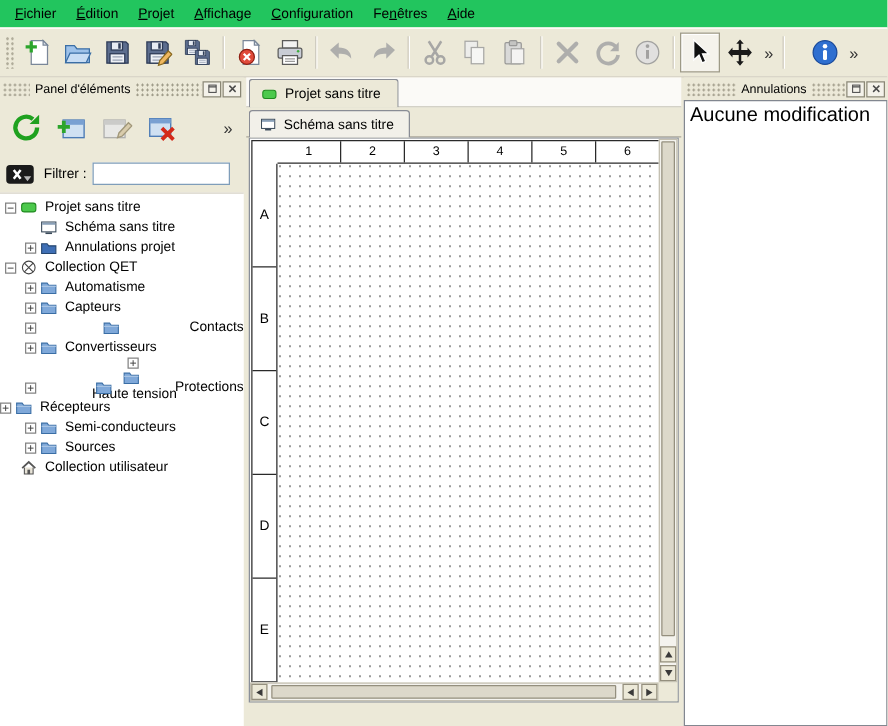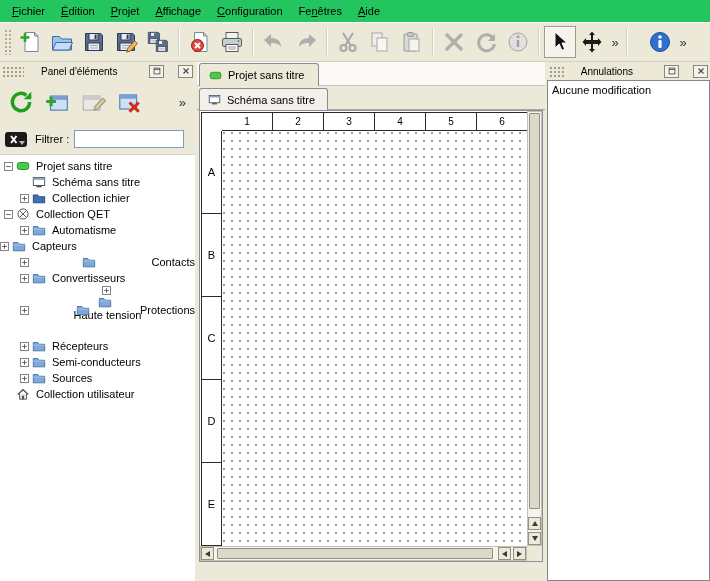--- a/index.html
+++ b/index.html
@@ -21,21 +21,21 @@
   .tb-btn.active{border:1px solid #9e9a87;background:#f5f3ec;box-shadow:inset 1px 1px 0 #fff}
   .tb-btn.disabled{opacity:.9}
   .tb-overflow{width:14px;height:28px;display:flex;align-items:center;justify-content:center;font-size:13px;color:#333;flex:none}
   .tb-sep{width:2px;height:26px;margin:0 4px;border-left:1px solid #cfccc0;border-right:1px solid #fff;flex:none}
   .tb-gap{width:12px;flex:none}
 
   
   .dock{position:absolute;top:62px;bottom:0;background:#ece9d8}
   #left-dock{left:0;width:195px;display:flex;flex-direction:column}
   #right-dock{left:547px;width:163px}
-  .dock-header{height:18px;display:flex;align-items:center;gap:14px;padding:1px 2px;flex:none}
+  .dock-header{height:18px;display:flex;align-items:center;gap:1px;padding:1px 2px;flex:none}
   .grip{height:11px;background-image:radial-gradient(circle,#a09c8a .9px,transparent 1.05px);background-size:4px 4px}
   .dock-title{font-size:10px;white-space:nowrap;padding:0 3px}
   .dock-btn{width:15px;height:13px;border:1px solid #8a8775;background:#f4f2ea;display:flex;align-items:center;justify-content:center;flex:none}
   .dock-btn svg{width:10px;height:10px;display:block}
 
   
   #panel-toolbar{height:44px;display:flex;align-items:center;gap:2px;padding:2px 4px;flex:none}
   .pt-btn{width:34px;height:34px;display:flex;align-items:center;justify-content:center;flex:none}
   .pt-btn svg{width:26px;height:26px;display:block}
   .pt-btn.disabled{opacity:.9}
@@ -81,21 +81,21 @@
   #vs-down{left:0;bottom:0}
   #hs-left{left:0;top:0}
   #hs-left2{right:15px;top:0}
   #hs-right{right:0;top:0}
   .tri-up{width:0;height:0;border-left:3.5px solid transparent;border-right:3.5px solid transparent;border-bottom:5px solid #3a3a3a}
   .tri-down{width:0;height:0;border-left:3.5px solid transparent;border-right:3.5px solid transparent;border-top:5px solid #3a3a3a}
   .tri-left{width:0;height:0;border-top:3.5px solid transparent;border-bottom:3.5px solid transparent;border-right:5px solid #3a3a3a}
   .tri-right{width:0;height:0;border-top:3.5px solid transparent;border-bottom:3.5px solid transparent;border-left:5px solid #3a3a3a}
 
   
-  #undo-list{position:absolute;left:0;right:0;top:18px;bottom:0;background:#fff;border:1px solid #828790;padding:3px 4px;font-size:11px}
+  #undo-list{position:absolute;left:0;right:0;top:18px;bottom:0;background:#fff;border:1px solid #828790;padding:3px 4px;font-size:16px}
   .undo-item{white-space:nowrap}
 </style>
 </head>
 <body>
 
 <div id="app">
 
   <div id="menubar">
       <div class="menu-item"><u>F</u>ichier</div>
       <div class="menu-item"><u>É</u>dition</div>
@@ -390,21 +390,21 @@
           <span class="expander">
             <svg viewBox="0 0 9 9">
               <path d="M1.5 4.5h6M4.5 1.5v6" stroke="#444"></path>
             </svg>
           </span>
           <span class="tree-icon">
             <svg viewBox="0 0 16 16">
               <path d="M1.5 4.5h5l1.5 2h6.5v7h-13z" fill="#3f6fb5" stroke="#24456e"></path>
             </svg>
           </span>
-          <span class="tree-label">Collection ichier</span>
+          <span class="tree-label">Annulations projet</span>
         </div>
         <div class="tree-row" style="padding-left: 4px;">
           <span class="expander">
             <svg viewBox="0 0 9 9">
               <path d="M1.5 4.5h6" stroke="#444"></path>
             </svg>
           </span>
           <span class="tree-icon">
             <svg viewBox="0 0 16 16">
               <circle cx="8" cy="8" r="5.8" fill="#fff" stroke="#444"></circle>
@@ -420,21 +420,21 @@
             </svg>
           </span>
           <span class="tree-icon">
             <svg viewBox="0 0 16 16">
               <path d="M1.5 4h5L8 6h6.5v7.5h-13z" fill="#7fa8d9" stroke="#3a6ea5"></path>
               <path d="M1.5 7h13" stroke="#a8c4e4"></path>
             </svg>
           </span>
           <span class="tree-label">Automatisme</span>
         </div>
-        <div class="tree-row" style=" text-align: right;">
+        <div class="tree-row" style="padding-left: 20px; text-align: right;">
           <span class="expander">
             <svg viewBox="0 0 9 9">
               <path d="M1.5 4.5h6M4.5 1.5v6" stroke="#444"></path>
             </svg>
           </span>
           <span class="tree-icon">
             <svg viewBox="0 0 16 16">
               <path d="M1.5 4h5L8 6h6.5v7.5h-13z" fill="#7fa8d9" stroke="#3a6ea5"></path>
               <path d="M1.5 7h13" stroke="#a8c4e4"></path>
             </svg>
@@ -490,21 +490,21 @@
             </svg>
           </span>
           <span class="tree-icon">
             <svg viewBox="0 0 16 16">
               <path d="M1.5 4h5L8 6h6.5v7.5h-13z" fill="#7fa8d9" stroke="#3a6ea5"></path>
               <path d="M1.5 7h13" stroke="#a8c4e4"></path>
             </svg>
           </span>
           <span class="tree-label">Protections</span>
         </div>
-        <div class="tree-row" style="padding-left: 20px; margin-top: 20px;">
+        <div class="tree-row" style="">
           <span class="expander">
             <svg viewBox="0 0 9 9">
               <path d="M1.5 4.5h6M4.5 1.5v6" stroke="#444"></path>
             </svg>
           </span>
           <span class="tree-icon">
             <svg viewBox="0 0 16 16">
               <path d="M1.5 4h5L8 6h6.5v7.5h-13z" fill="#7fa8d9" stroke="#3a6ea5"></path>
               <path d="M1.5 7h13" stroke="#a8c4e4"></path>
             </svg>

